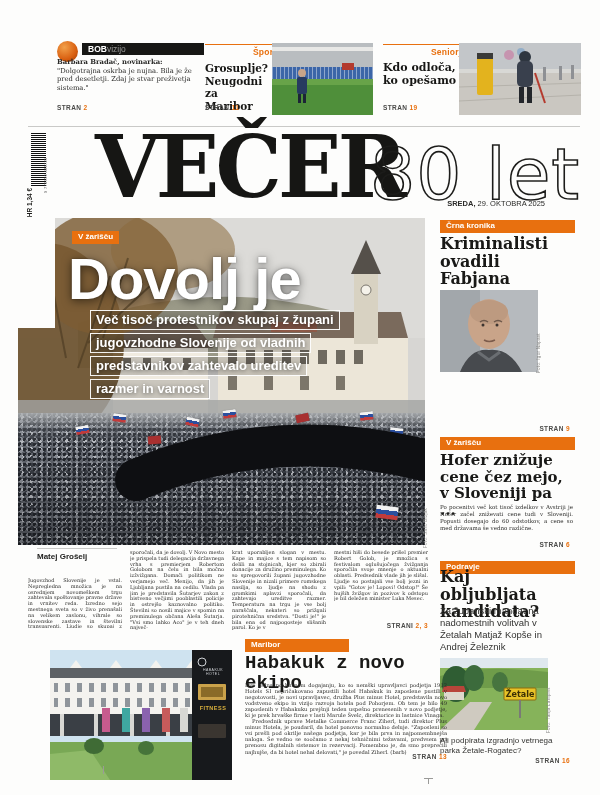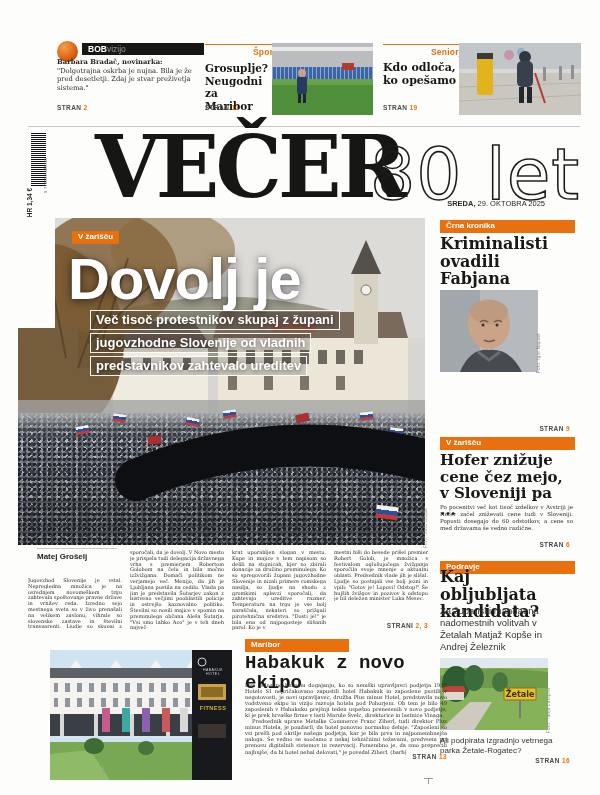--- a/index.html
+++ b/index.html
@@ -209,20 +209,21 @@
     <svg width="407" height="327" viewBox="0 0 407 327" style="position:absolute;left:0;top:0;">
       <path d="M118 262 Q 255 205 407 242" stroke="#0e0f12" stroke-width="42" fill="none" stroke-linecap="round"></path>
     </svg>
 
     <span class="bar-label abs" style="left:54px;top:13px;">V žarišču</span>
     <div class="abs" id="lead-headline" style="left:50px;top:32px;">Dovolj je</div>
     <div class="abs" style="left:72px;top:92px;">
       <span class="subline">Več tisoč protestnikov skupaj z župani</span>
       <span class="subline">jugovzhodne Slovenije od vladnih</span>
       <span class="subline">predstavnikov zahtevalo ureditev</span>
+      <span class="subline">razmer in varnost</span>
     </div>
   </div>
   <div class="vtext credit" style="left:428px;top:543px;color:#9a9a98;">Foto: Sašo Bizjak</div>
 
   <div class="abs rule" style="left:37px;top:548px;width:80px;height:1px;"></div>
   <div class="abs" style="left:37px;top:552px;font:bold 8px 'Liberation Sans',sans-serif;color:#1d1d1b;">Matej Grošelj</div>
 
   <div class="col bodytext" style="left:28px;top:578px;height:50px;">Jugovzhod Slovenije je vstal. Nepregledna množica je na osrednjem novomeškem trgu zahtevala spoštovanje pravne države in vrnitev reda. Izredno sejo mestnega sveta so v živo prenašali na velikem zaslonu, vihrale so slovenske zastave in številni transparenti. Ljudje so skupaj z lokalnimi oblastmi</div>
   <div class="col bodytext" style="left:130px;top:550px;height:80px;">sporočali, da je dovolj. V Novo mesto je prispela tudi delegacija državnega vrha s premierjem Robertom Golobom na čelu in bila močno izžvižgana. Domači politikom ne verjamejo več. Menijo, da jih je Ljubljana pustila na cedilu. Vlada pa jim je predstavila Šutarjev zakon z bistveno večjimi pooblastili policije in ostrejšo kaznovalno politiko. Številni so nosili majice v spomin na preminulega občana Aleša Šutarja. "Vsi smo lahko Aco" je v teh dneh največ-</div>
   <div class="col bodytext" style="left:232px;top:550px;height:80px;">krat uporabljen slogan v mestu. Kape in majice s tem napisom so delili na stojnicah, kjer so zbirali donacije za družino preminulega. Ko so spregovorili župani jugovzhodne Slovenije in nizali primere romskega nasilja, so ljudje na shodu z gromkimi aplavzi sporočali, da zahtevajo ureditve razmer. Temperatura na trgu je vse bolj naraščala, nekateri so prižgali pirotehnična sredstva. "Dosti je!" je bila ena od najpogosteje slišanih parol. Ko je v</div>

